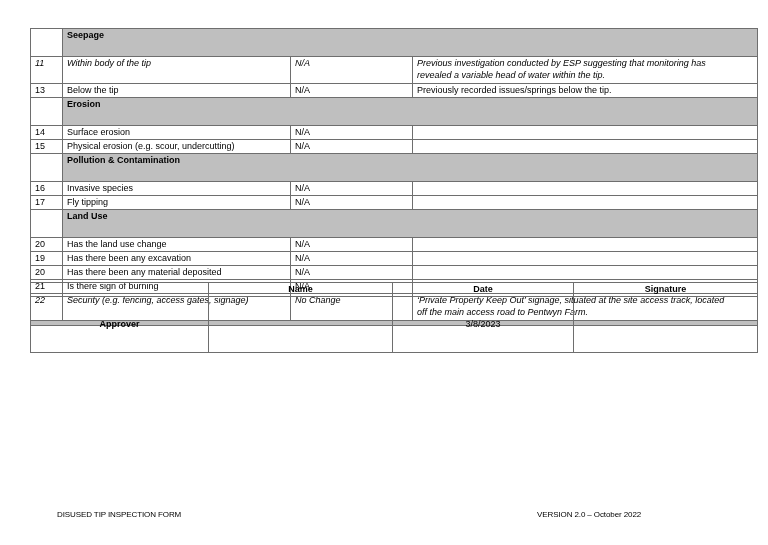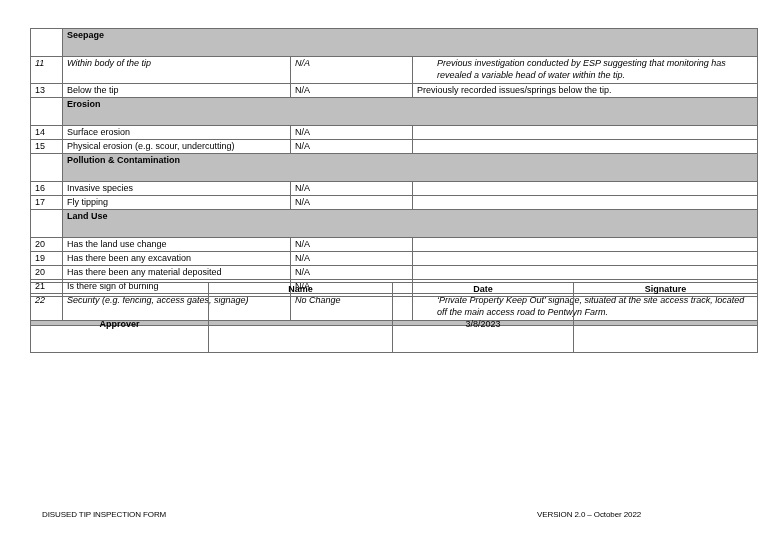--- a/index.html
+++ b/index.html
@@ -42,21 +42,21 @@
   .main-table td.section-cell {
     background: var(--section-bg);
     font-weight: bold;
   }
   .main-table tr.bar-row td {
     height: 5px;
     background: var(--section-bg);
     padding: 0;
   }
   .row-tall .cell-item span { display: inline-block; max-width: 185px; }
-  .row-tall .cell-remarks span { display: inline-block; max-width: 312px; margin-left: 20px; }
+  .row-tall .cell-remarks span { display: inline-block; max-width: 312px; }
   
   .signoff-table { left: 30px; top: 282px; width: 727px; }
   .signoff-table th {
     height: 14px;
     font-weight: bold;
     text-align: center;
     vertical-align: middle;
     padding: 0 4px;
   }
   .signoff-table td.signoff-cell {
@@ -67,21 +67,21 @@
   .signoff-table td.role-cell { font-weight: bold; }
   
   .page-footer {
     position: absolute;
     left: 30px; top: 510px;
     width: 727px; height: 12px;
     font-size: 8px;
     line-height: 10px;
     letter-spacing: -0.1px;
   }
-  .footer-left { position: absolute; left: 0; top: 0; padding-left: 12px; }
+  .footer-left { position: absolute; left: 15px; top: 0; padding-left: 12px; }
   .footer-right { position: absolute; left: 507px; top: 0; }
 </style>
 </head>
 <body>
 
 <div>
 
   <table class="main-table" aria-label="inspection items">
     <colgroup>
       <col style="width:32px">

